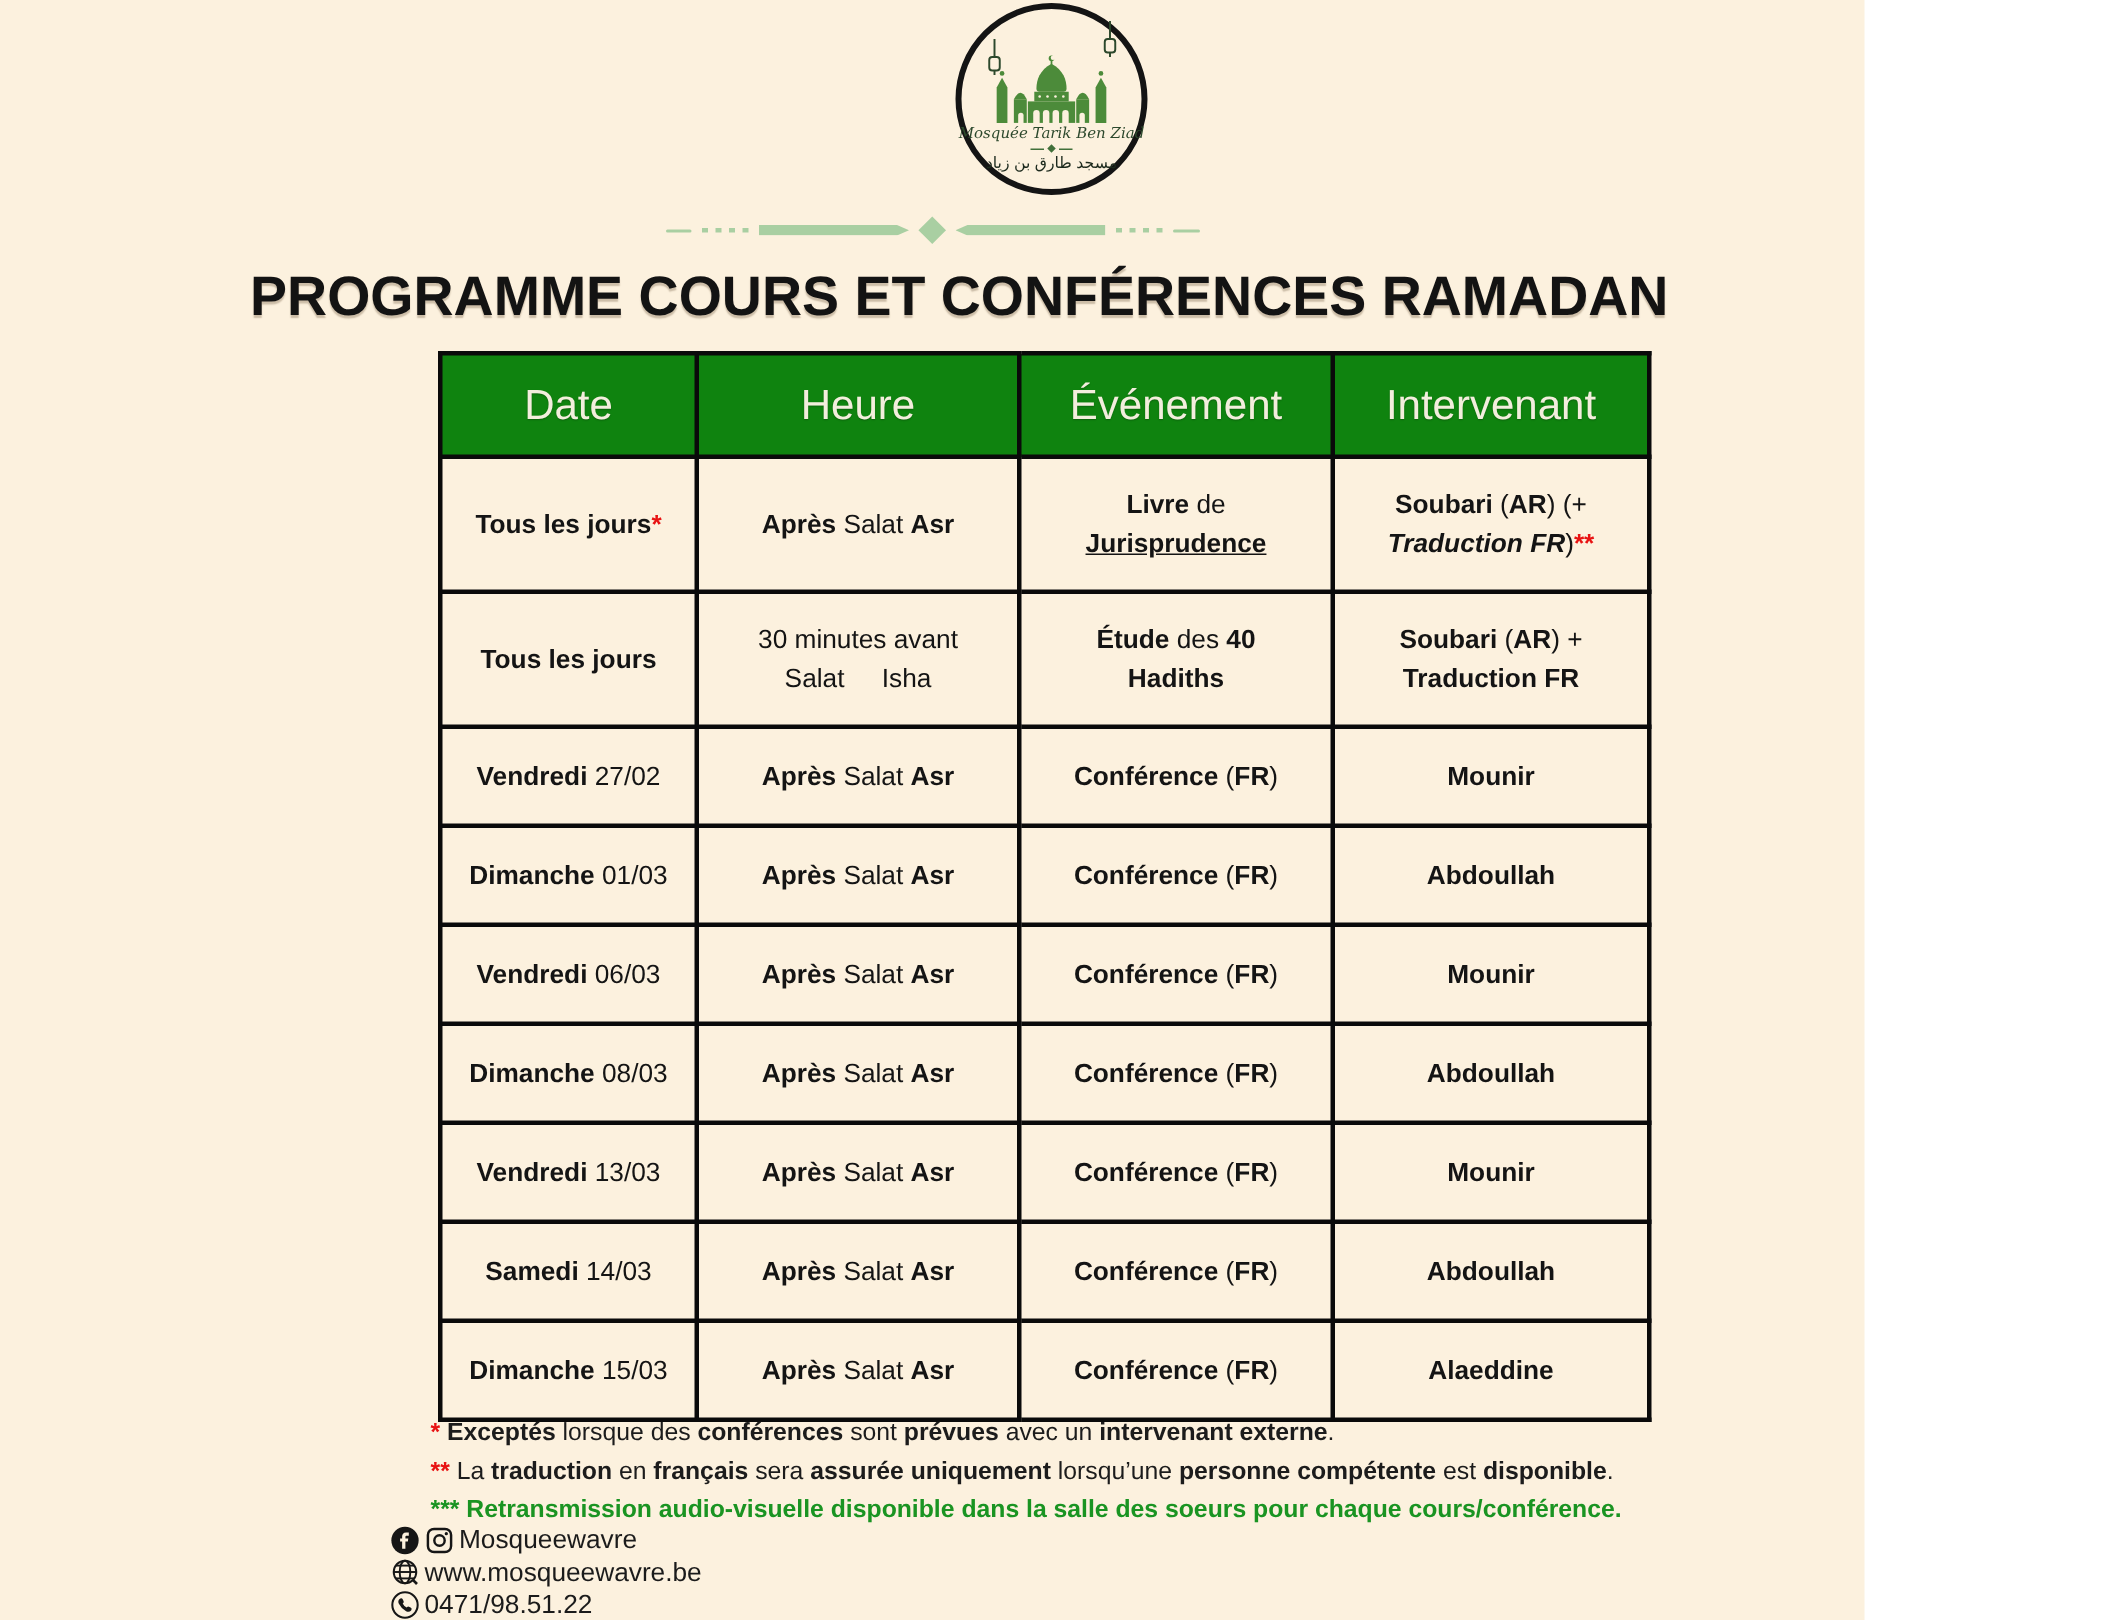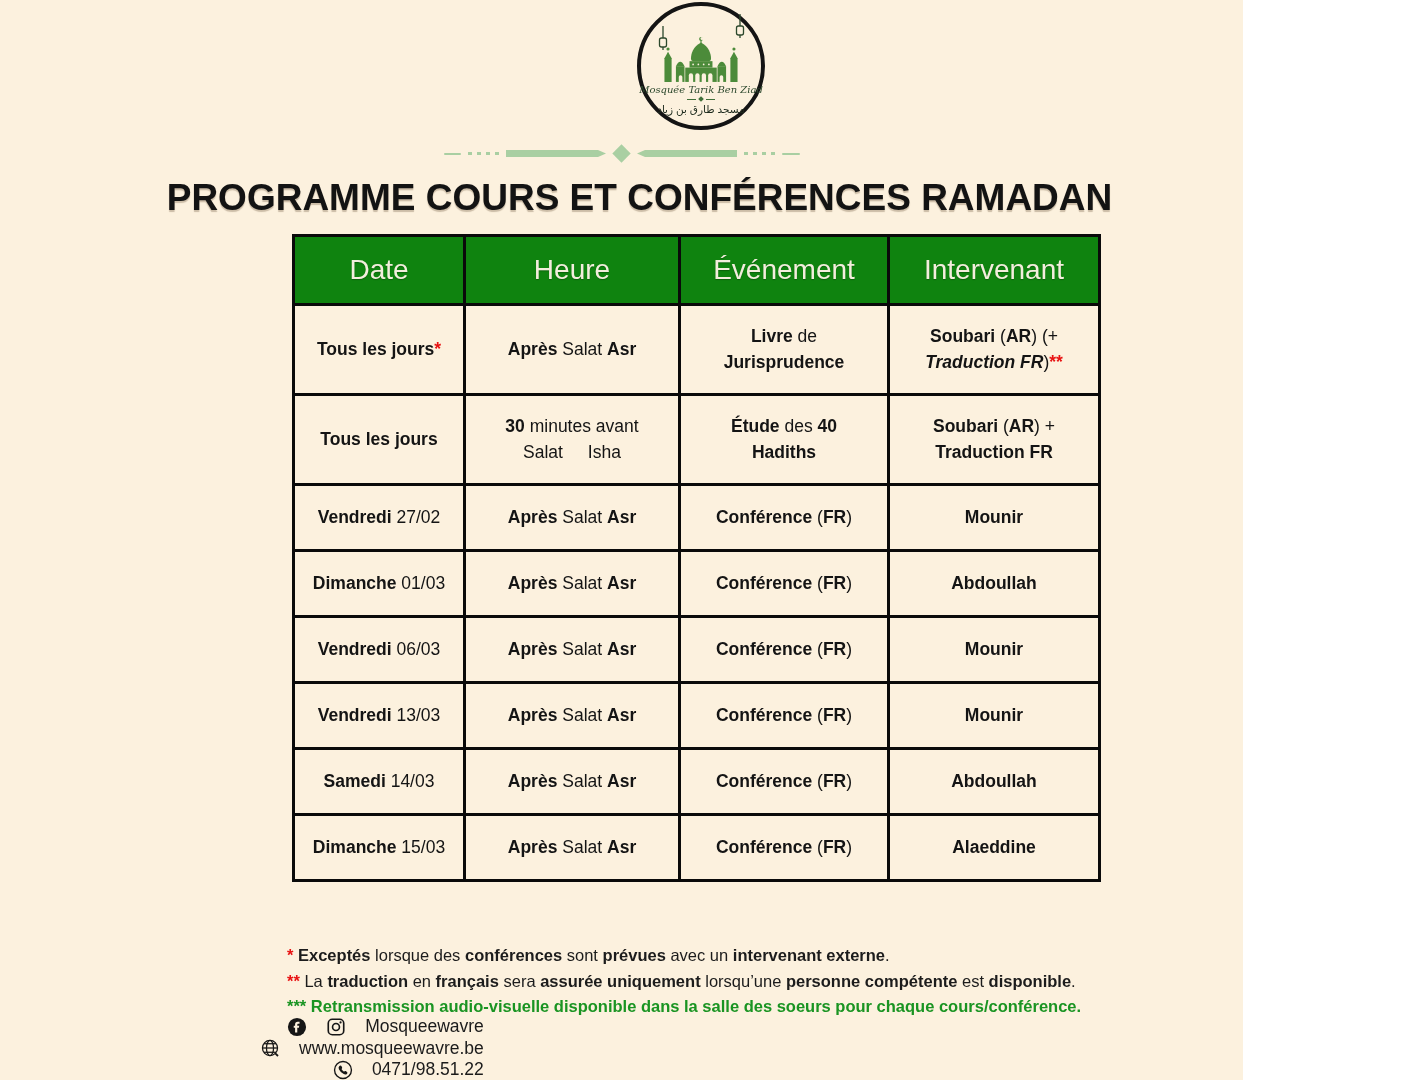--- a/index.html
+++ b/index.html
@@ -44,21 +44,21 @@
     background:var(--header-green,#0f830f);color:#f3eedd;font-weight:400;font-size:28px;height:62px;
     text-shadow:0 1px 1px rgba(0,0,0,.25);
   }
   .schedule td{font-size:17.5px;color:#141414;line-height:1.48;background:#fcf1de;}
   .schedule tr.tall td{height:83px;}
   .schedule tr.short td{height:59px;}
   
   .notes{position:absolute;left:287px;top:943px;font-size:16.5px;line-height:25.5px;color:#1c1c1c;white-space:nowrap;}
   
   .contacts{position:absolute;left:260px;top:1016px;display:flex;flex-direction:column;}
-  .contact-row{display:flex;align-items:center;gap:19px;font-size:17.5px;color:#1b1b1b;height:21.5px;justify-content:flex-end;}
+  .contact-row{display:flex;align-items:center;gap:3px;font-size:17.5px;color:#1b1b1b;height:21.5px;}
   .contact-row svg{flex:none;display:block;}
   
   .address{position:absolute;right:272px;top:1051px;font-size:14px;font-weight:400;color:#101010;white-space:nowrap;margin-top:34px;}
 </style>
 </head>
 <body>
 
 <div class="page">
 
   <div class="logo">
@@ -145,46 +145,52 @@
           <th>Date</th>
           <th>Heure</th>
           <th>Événement</th>
           <th>Intervenant</th>
         </tr>
       </thead>
     <tbody>
         <tr class="tall">
           <td><span style="font-weight: 700;">Tous les jours</span><span style="font-weight: 700; color: rgb(232, 19, 19);">*</span></td>
           <td><span style="font-weight: 700;">Après</span><span> Salat </span><span style="font-weight: 700;">Asr</span></td>
-          <td><span style="font-weight: 700;">Livre</span><span> de</span><br><span style="font-weight: 700;">Jurisprudence</span></td>
+          <td><span style="font-weight: 700;">Livre</span><span> de</span><br><span style="font-weight: 700; text-decoration: underline;">Jurisprudence</span></td>
           <td><span style="font-weight: 700;">Soubari</span><span> (</span><span style="font-weight: 700;">AR</span><span>) (+</span><br><span style="font-weight: 700; font-style: italic;">Traduction FR</span><span>)</span><span style="font-weight: 700; color: rgb(232, 19, 19);">**</span></td>
         </tr>
         <tr class="tall">
           <td><span style="font-weight: 700;">Tous les jours</span></td>
-          <td><span style="font-weight: 700;">30</span><span> minutes </span><span style="font-weight: 400;">avant</span><br><span>Salat </span><span style="font-weight: 400; margin-left: 20px;">Isha</span></td>
+          <td><span style="font-weight: 400;">30</span><span> minutes </span><span style="font-weight: 400;">avant</span><br><span>Salat </span><span style="font-weight: 400; margin-left: 20px;">Isha</span></td>
           <td><span style="font-weight: 700;">Étude</span><span> des </span><span style="font-weight: 700;">40</span><br><span style="font-weight: 700;">Hadiths</span></td>
           <td><span style="font-weight: 700;">Soubari</span><span> (</span><span style="font-weight: 700;">AR</span><span>) +</span><br><span style="font-weight: 700;">Traduction FR</span></td>
         </tr>
         <tr class="short">
           <td><span style="font-weight: 700;">Vendredi</span><span> 27/02</span></td>
           <td><span style="font-weight: 700;">Après</span><span> Salat </span><span style="font-weight: 700;">Asr</span></td>
           <td><span style="font-weight: 700;">Conférence</span><span> (</span><span style="font-weight: 700;">FR</span><span>)</span></td>
           <td><span style="font-weight: 700;">Mounir</span></td>
         </tr>
         <tr class="short">
           <td><span style="font-weight: 700;">Dimanche</span><span> 01/03</span></td>
           <td><span style="font-weight: 700;">Après</span><span> Salat </span><span style="font-weight: 700;">Asr</span></td>
           <td><span style="font-weight: 700;">Conférence</span><span> (</span><span style="font-weight: 700;">FR</span><span>)</span></td>
           <td><span style="font-weight: 700;">Abdoullah</span></td>
         </tr>
         <tr class="short">
           <td><span style="font-weight: 700;">Vendredi</span><span> 06/03</span></td>
           <td><span style="font-weight: 700;">Après</span><span> Salat </span><span style="font-weight: 700;">Asr</span></td>
           <td><span style="font-weight: 700;">Conférence</span><span> (</span><span style="font-weight: 700;">FR</span><span>)</span></td>
           <td><span style="font-weight: 700;">Mounir</span></td>
+        </tr>
+        <tr class="short">
+          <td><span style="font-weight: 700;">Dimanche</span><span> 08/03</span></td>
+          <td><span style="font-weight: 700;">Après</span><span> Salat </span><span style="font-weight: 700;">Asr</span></td>
+          <td><span style="font-weight: 700;">Conférence</span><span> (</span><span style="font-weight: 700;">FR</span><span>)</span></td>
+          <td><span style="font-weight: 700;">Abdoullah</span></td>
         </tr>
         <tr class="short">
           <td><span style="font-weight: 700;">Vendredi</span><span> 13/03</span></td>
           <td><span style="font-weight: 700;">Après</span><span> Salat </span><span style="font-weight: 700;">Asr</span></td>
           <td><span style="font-weight: 700;">Conférence</span><span> (</span><span style="font-weight: 700;">FR</span><span>)</span></td>
           <td><span style="font-weight: 700;">Mounir</span></td>
         </tr>
         <tr class="short">
           <td><span style="font-weight: 700;">Samedi</span><span> 14/03</span></td>
           <td><span style="font-weight: 700;">Après</span><span> Salat </span><span style="font-weight: 700;">Asr</span></td>

